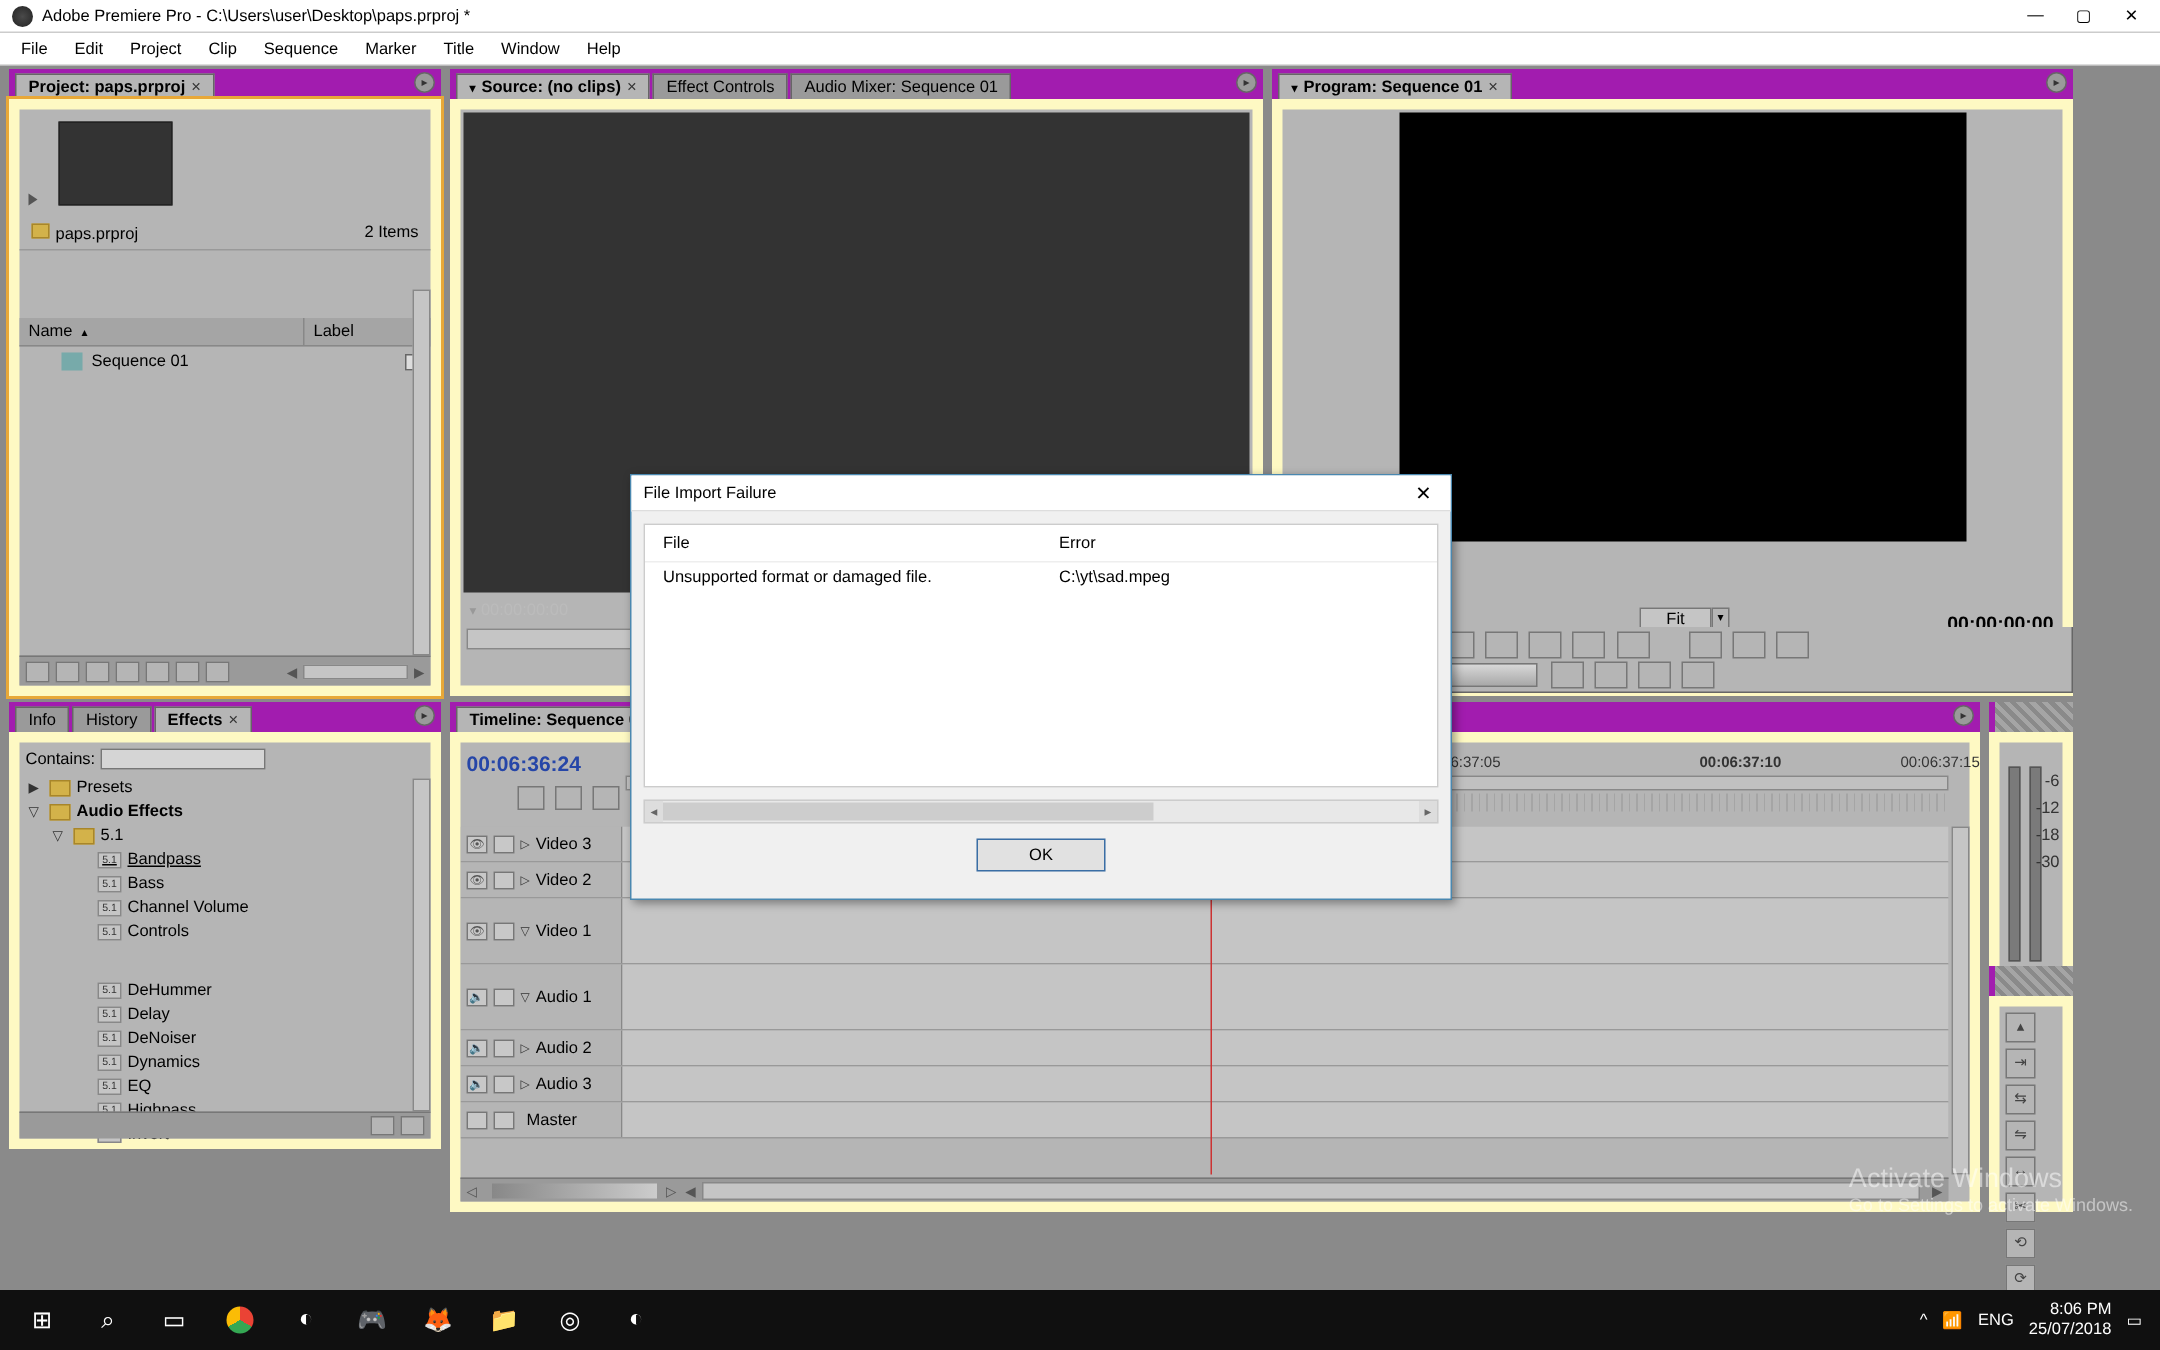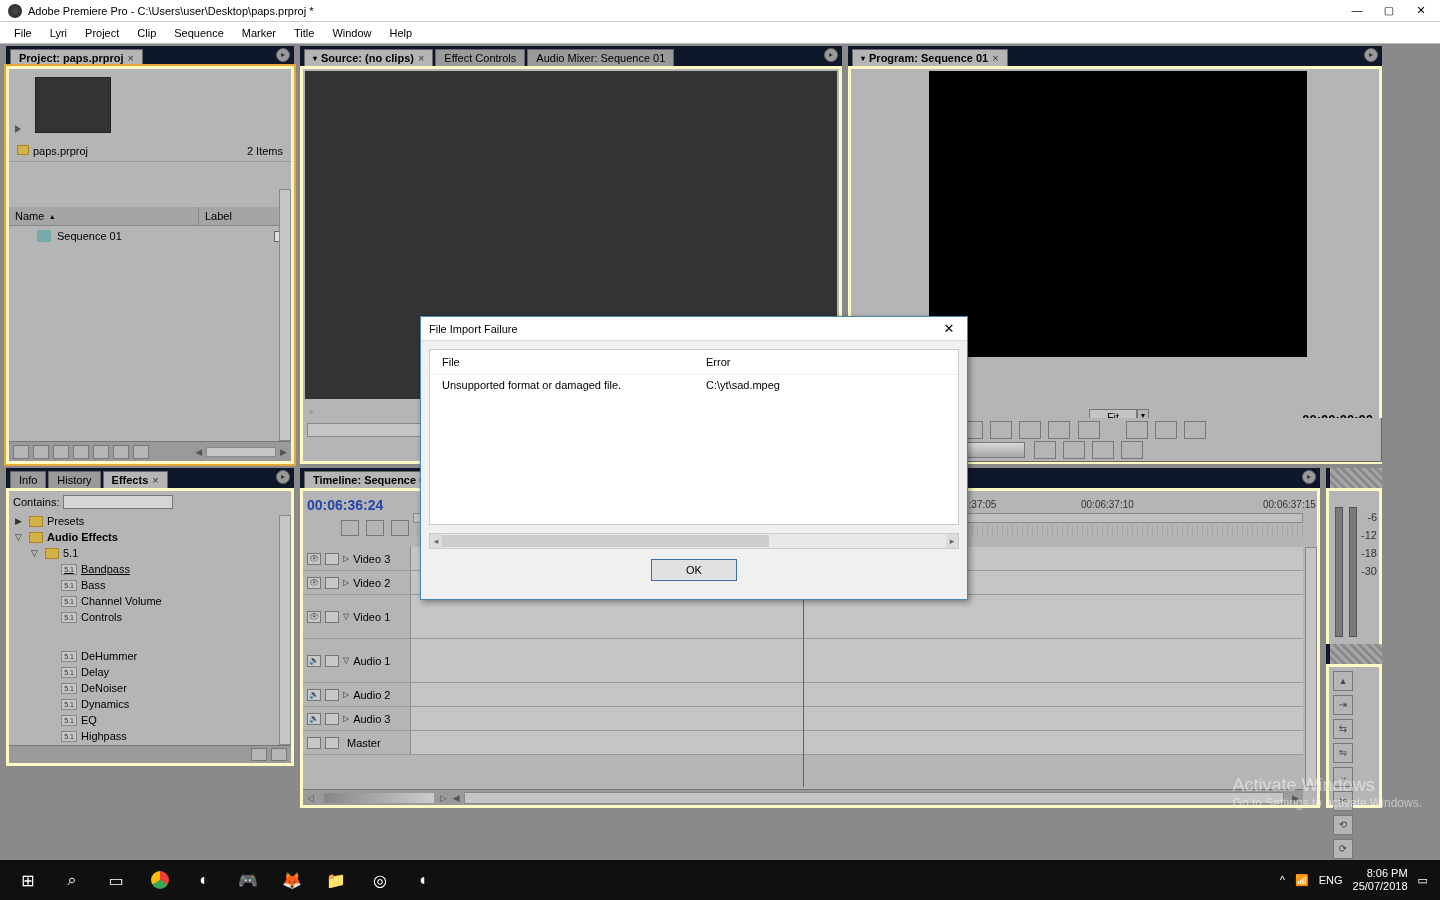--- a/index.html
+++ b/index.html
@@ -13,26 +13,26 @@
 .win-controls span { width: 14px; text-align: center; color: #000; cursor: pointer; }
 
 
 .menubar { background: #fff; height: 22px; display: flex; align-items: center; padding: 0 6px; gap: 2px; border-bottom: 1px solid #bbb; }
 .menubar .mi { padding: 2px 8px; color: #000; cursor: pointer; }
 
 
 .workspace { position: absolute; top: 44px; left: 0; right: 0; bottom: 40px; background: #8a8a8a; }
 
 
-.panel-tabstrip { height: 20px; background: #0f172a; display: flex; align-items: flex-end; padding-left: 4px; gap: 2px; overflow:hidden;}
+.panel-tabstrip { height: 20px; background: #a21caf; display: flex; align-items: flex-end; padding-left: 4px; gap: 2px; overflow:hidden;}
 .panel-tab { background: #9a9a9a; padding: 2px 8px; border: 1px solid #666; border-bottom: none; color: #000; display: flex; align-items: center; gap: 4px; white-space: nowrap; }
 .panel-tab.active { background: #b5b5b5; font-weight: bold; }
 .panel-tab .x { font-weight: normal; color: #333; }
 .panel-tab .tri { font-size:8px;}
-.panel-body { background: #b5b5b5; border: 3px solid #fef9c3; }
+.panel-body { background: #b5b5b5; border: 7px solid #fef9c3; }
 .panel-opt { position:absolute; top:2px; right:4px; width:14px; height:14px; border-radius:50%; background:#9a9a9a; border:1px solid #666; font-size:8px; line-height:12px; text-align:center; color:#333; }
 
 
 .project-panel { position: absolute; left: 6px; top: 2px; width: 288px; height: 418px; }
 .project-panel .panel-body { height: 398px; }
 .proj-selected { outline: 2px solid #e8a838; }
 .proj-preview { display: flex; padding: 8px; gap: 6px; }
 .proj-thumb { width: 76px; height: 56px; background: #333; border: 1px solid #222; }
 .proj-inforow { display: flex; justify-content: space-between; padding: 4px 8px; border-bottom: 1px solid #999; }
 .proj-header { display: flex; background: #a5a5a5; border-bottom: 1px solid #888; margin-top: 45px; }
@@ -149,21 +149,21 @@
   <div class="title">Adobe Premiere Pro - C:\Users\user\Desktop\paps.prproj *</div>
   <div class="win-controls">
     <span>—</span>
     <span>▢</span>
     <span>✕</span>
   </div>
 </div>
 
 <div class="menubar">
   <div class="mi">File</div>
-  <div class="mi">Lyri</div>
+  <div class="mi">Edit</div>
   <div class="mi">Project</div>
   <div class="mi">Clip</div>
   <div class="mi">Sequence</div>
   <div class="mi">Marker</div>
   <div class="mi">Title</div>
   <div class="mi">Window</div>
   <div class="mi">Help</div>
 </div>
 
 <div class="workspace">
@@ -399,21 +399,21 @@
     </div>
     <div class="panel-body">
       <div class="tl-tc">00:06:36:24</div>
       <div class="tl-toolbtns">
         <span class="ctl-btn" style="width:18px;height:16px;"></span>
         <span class="ctl-btn" style="width:18px;height:16px;"></span>
         <span class="ctl-btn" style="width:18px;height:16px;"></span>
       </div>
       <div class="tl-ruler">
         <span class="lab" style="left:550px;">6:37:05</span>
-        <span class="lab" style="left:668px;">00:06:37:10</span>
+        <span class="lab" style="left:716px;font-weight:bold;">00:06:37:10</span>
         <span class="lab" style="left:850px;">00:06:37:15</span>
         <div class="strip"></div>
         <div class="wa"></div>
       </div>
       <div class="tl-tracks" id="tl-tracks">
           <div class="track">
             <div class="track-head">
               <span class="eye">👁</span>
               <span class="lock"></span>
               <span class="tw">▷</span>

